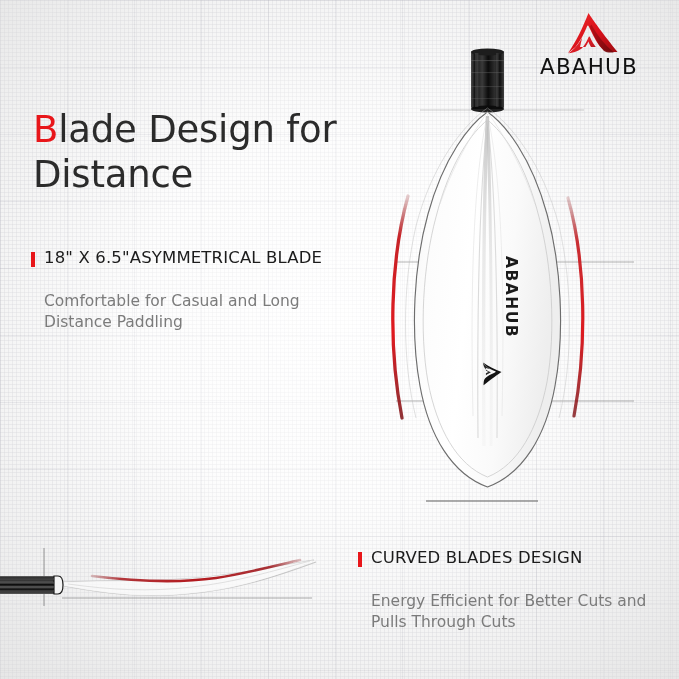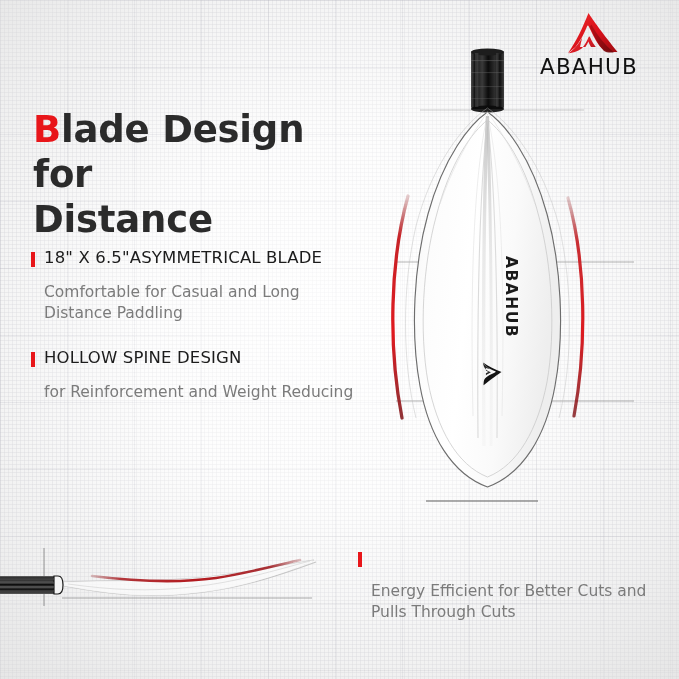--- a/index.html
+++ b/index.html
@@ -90,21 +90,21 @@
   }
 
   
   .headline {
     position: absolute;
     left: 33px;
     top: 108px;
     width: 330px;
     font-size: 37px;
     line-height: 1.21;
-    font-weight: bold;
+    font-weight: normal;
     color: #2b2b2b;
     letter-spacing: -0.2px;
   }
   .headline .hl-accent { color: #e8161a; }
 
   
   .feature {
     position: absolute;
     display: block;
   }
@@ -121,21 +121,21 @@
     margin-top: 3px;
   }
   .feat-title {
     font-size: 16.5px;
     color: #1c1c1c;
     letter-spacing: 0.15px;
     line-height: 1.15;
     font-weight: 400;
   }
   .feat-sub {
-    margin-top: 14px;
+    margin-top: 23px;
     margin-left: 13px;
     font-size: 15.5px;
     line-height: 1.38;
     color: #7b7b7b;
     font-weight: 400;
   }
 
   #feature-1 { left: 31px; top: 249px; width: 340px; }
   #feature-2 { left: 31px; top: 349px; width: 360px; }
   #feature-3 { left: 358px; top: 549px; width: 300px; }
@@ -196,31 +196,25 @@
   </div>
 
   <div class="feature" id="feature-1">
     <div class="feat-title-row">
       <span class="bullet-bar"></span>
       <span class="feat-title">18" X 6.5"ASYMMETRICAL BLADE</span>
     </div>
     <div class="feat-sub">Comfortable for Casual and Long Distance Paddling</div>
   </div>
 
-  <div class="feature" id="feature-2">
-    <div class="feat-title-row">
-      <span class="bullet-bar"></span>
-      <span class="feat-title">HOLLOW SPINE DESIGN</span>
-    </div>
-    <div class="feat-sub">for Reinforcement and Weight Reducing</div>
-  </div>
 
   <div class="feature" id="feature-3">
     <div class="feat-title-row">
       <span class="bullet-bar"></span>
+      <span class="feat-title">CURVED BLADES DESIGN</span>
     </div>
     <div class="feat-sub">Energy Efficient for Better Cuts and Pulls Through Cuts</div>
   </div>
 
   <svg class="illus" id="blade-front-illustration" viewBox="0 0 270 470">
     <defs>
       <linearGradient id="shaftGrad" x1="0" y1="0" x2="1" y2="0">
         <stop offset="0%" stop-color="#4c4c4c"></stop>
         <stop offset="12%" stop-color="#101010"></stop>
         <stop offset="34%" stop-color="#3a3a3a"></stop>

